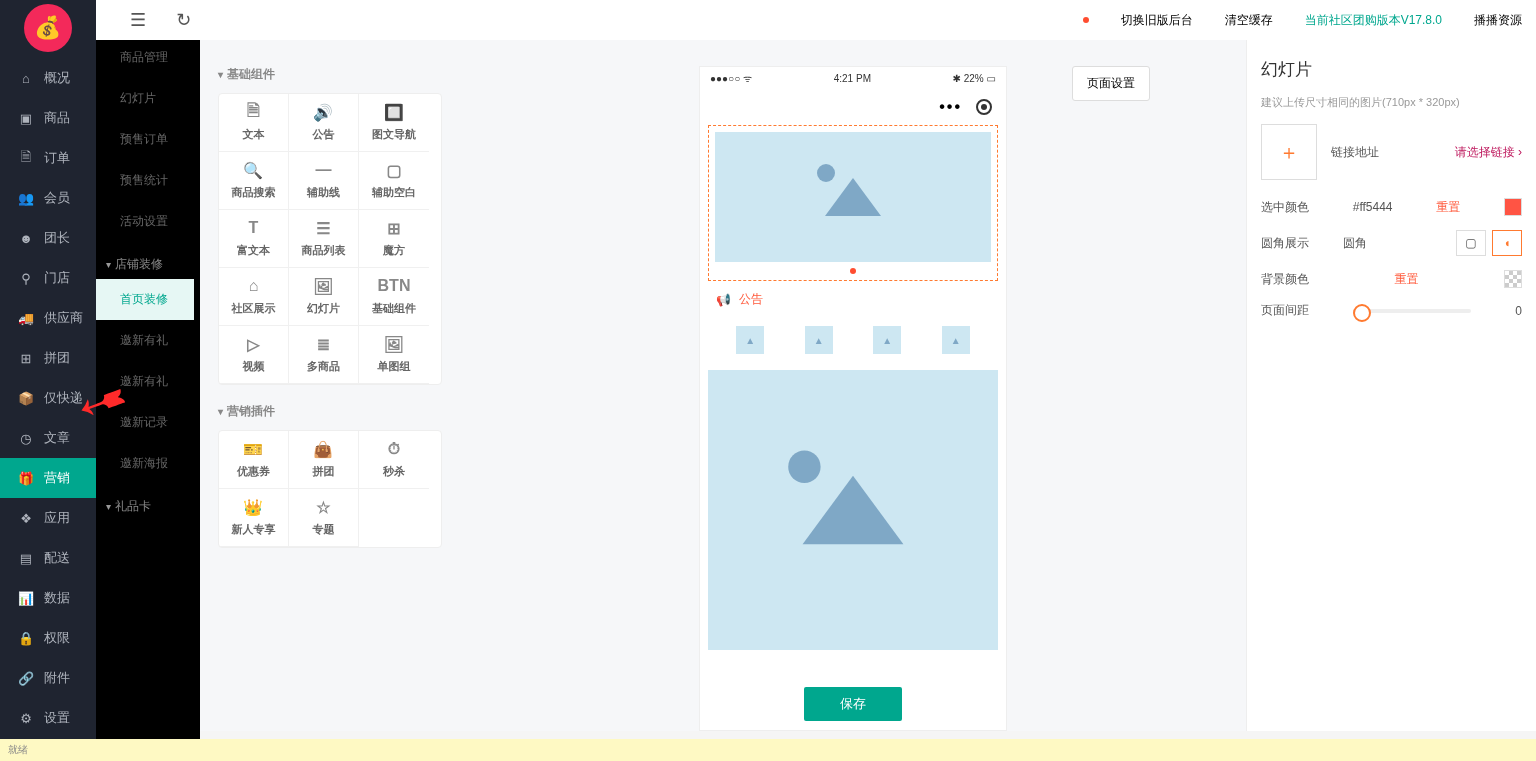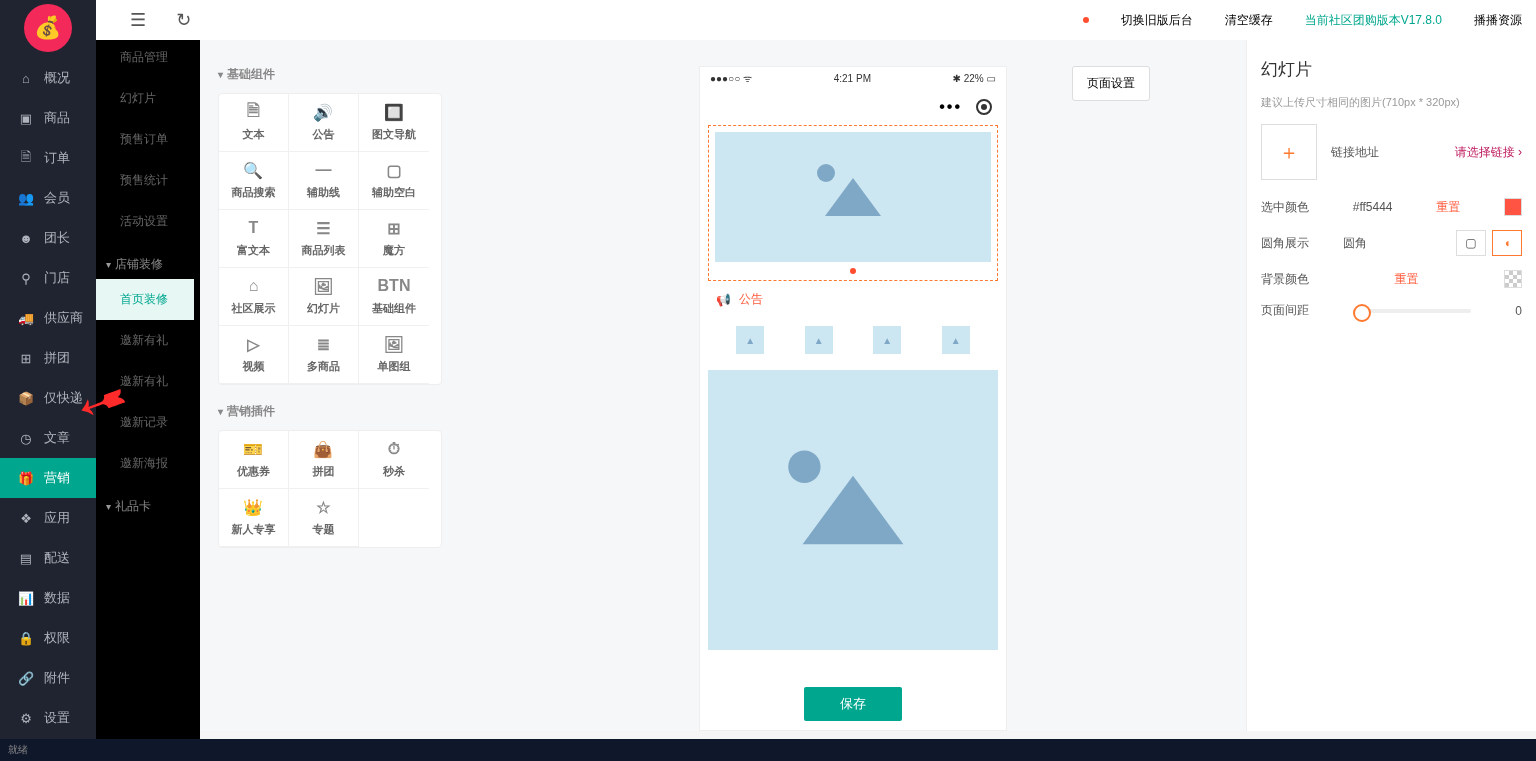--- a/index.html
+++ b/index.html
@@ -73,21 +73,21 @@
 .shape-toggle { display: flex; gap: 6px; }
 .shape-btn { width: 30px; height: 26px; border: 1px solid #ddd; display: flex; align-items: center; justify-content: center; cursor: pointer; }
 .shape-btn.active { border-color: #ff7a30; color: #ff7a30; }
 .section-head { display: flex; justify-content: space-between; align-items: center; margin: 18px 0 10px; font-size: 14px; color: #333; }
 .checker { width: 18px; height: 18px; background: repeating-conic-gradient(#ccc 0% 25%, #fff 0% 50%) 0 0/8px 8px; border: 1px solid #ddd; }
 .slider { flex: 1; margin: 0 10px; height: 4px; background: #eee; border-radius: 2px; position: relative; }
 .slider::before { content: ""; position: absolute; left: 0; top: -5px; width: 14px; height: 14px; border: 2px solid #ff7a30; background: #fff; border-radius: 50%; }
 
 .arrow-annot { position: absolute; color: #ff2a2a; font-size: 60px; left: 78px; top: 370px; transform: rotate(160deg); pointer-events: none; }
 
-.status-footer { position: absolute; left: 0; bottom: 0; right: 0; height: 22px; font-size: 10px; color: #888; padding: 4px 8px; background: #0f172a; }
+.status-footer { position: absolute; left: 0; bottom: 0; right: 0; height: 22px; font-size: 10px; color: #888; padding: 4px 8px; background: #fef9c3; }
 </style>
 </head>
 <body>
 
 <div class="sidebar-main">
   <div class="sidebar-logo">💰</div>
   <div id="sb-main">
       <div class="sidebar-item">
         <i class="mi">⌂</i>
         <span>概况</span>

